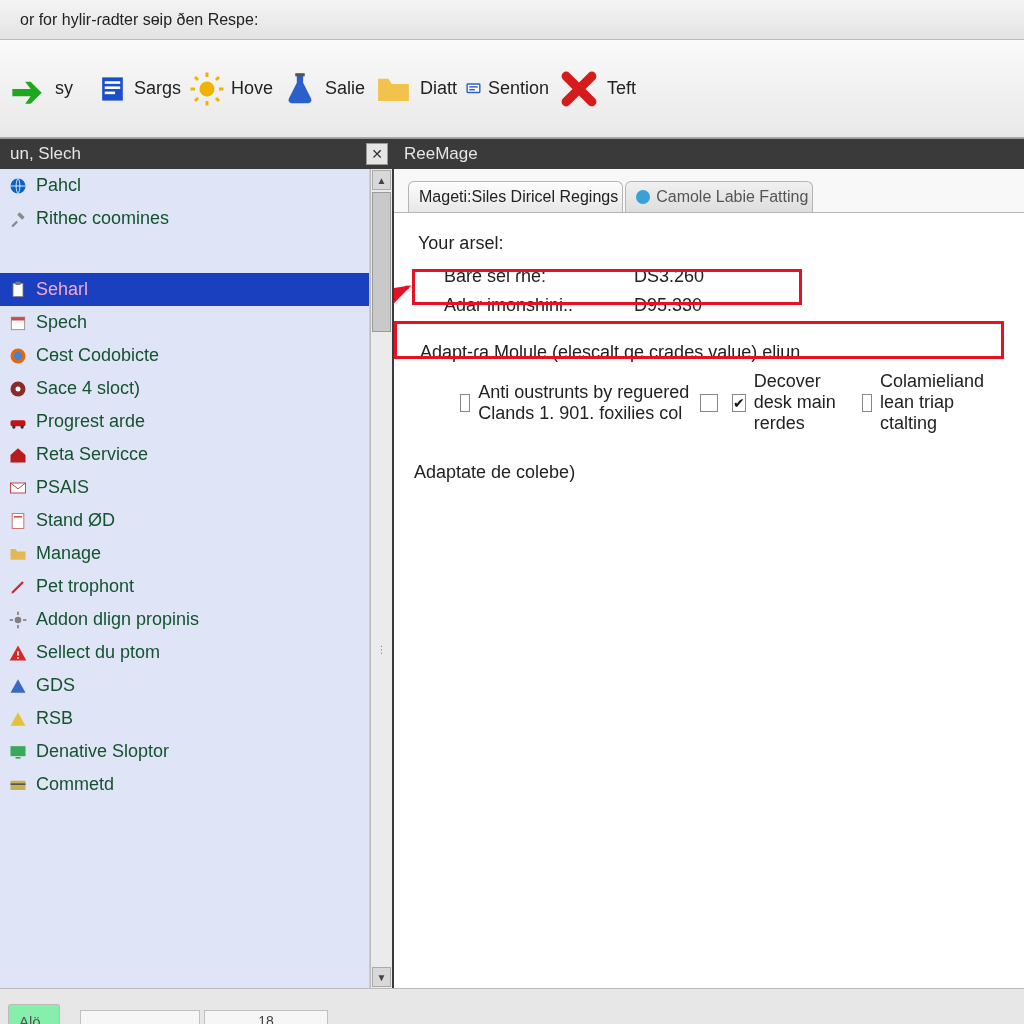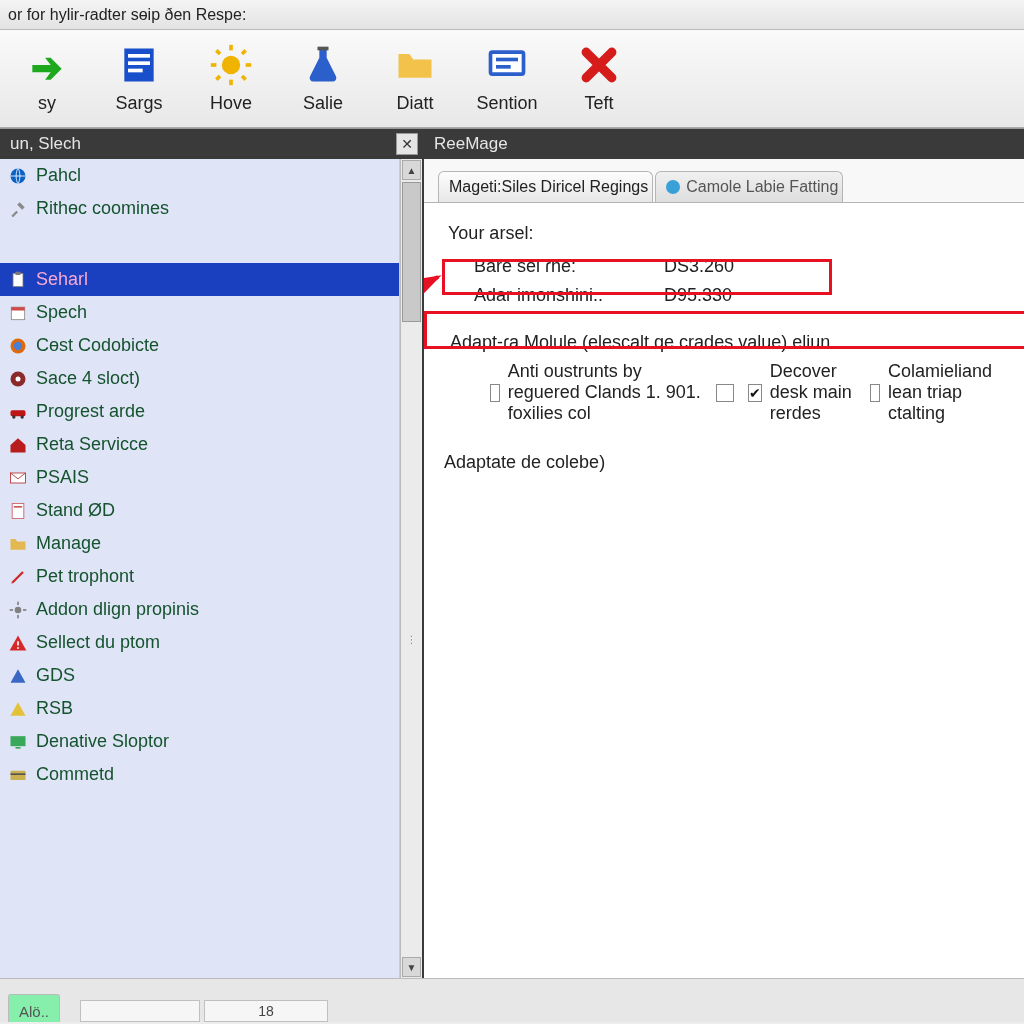--- a/index.html
+++ b/index.html
@@ -8,63 +8,62 @@
   font-size: 15px;
   background: #ededed;
   width: 1024px;
   height: 1024px;
   overflow: hidden;
   color: #222;
 }
 
 
 .titlebar {
-  height: 30px;
+  height: 40px;
   background: linear-gradient(#f4f4f4, #e3e3e3);
   border-bottom: 1px solid #bbb;
-  padding: 3px 8px;
+  padding: 3px 20px;
   font-size: 16px;
   display: flex;
   align-items: center;
   white-space: nowrap;
 }
 
 
 .toolbar {
   height: 98px;
   background: linear-gradient(#fafafa, #e8e8e8);
   border-bottom: 1px solid #aaa;
   display: flex;
   align-items: center;
   padding: 0 4px;
   gap: 6px;
 }
 .tool-btn {
   width: 86px;
   height: 88px;
   display: flex;
-  flex-direction: column;
+  flex-direction: row;
   align-items: center;
-  justify-content: center;
   gap: 6px;
   font-size: 18px;
   border: 1px solid transparent;
   border-radius: 3px;
   cursor: pointer;
 }
 .tool-btn .ticon { width: 44px; height: 44px; display:flex; align-items:center; justify-content:center; }
 
 
 .split {
   display: flex;
   height: 850px;
   border-top: 1px solid #999;
 }
 .left-panel {
-  width: 424px;
+  width: 394px;
   display: flex;
   flex-direction: column;
   border-right: 2px solid #3a3a3a;
   background: #f8f8f8;
 }
 .panel-header {
   height: 30px;
   background: #3a3a3a;
   color: #e5e5e5;
   display: flex;

